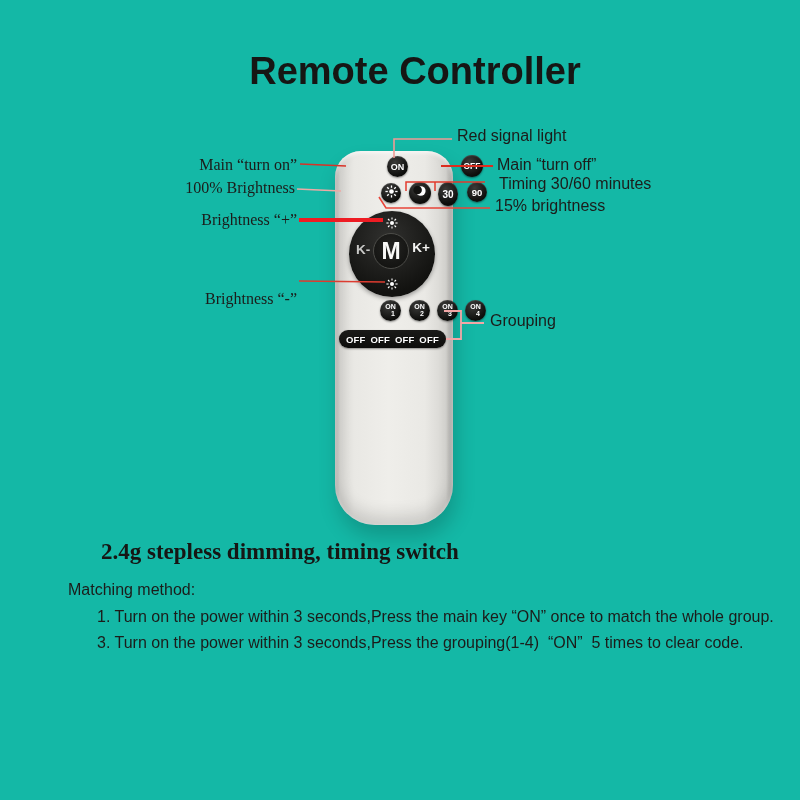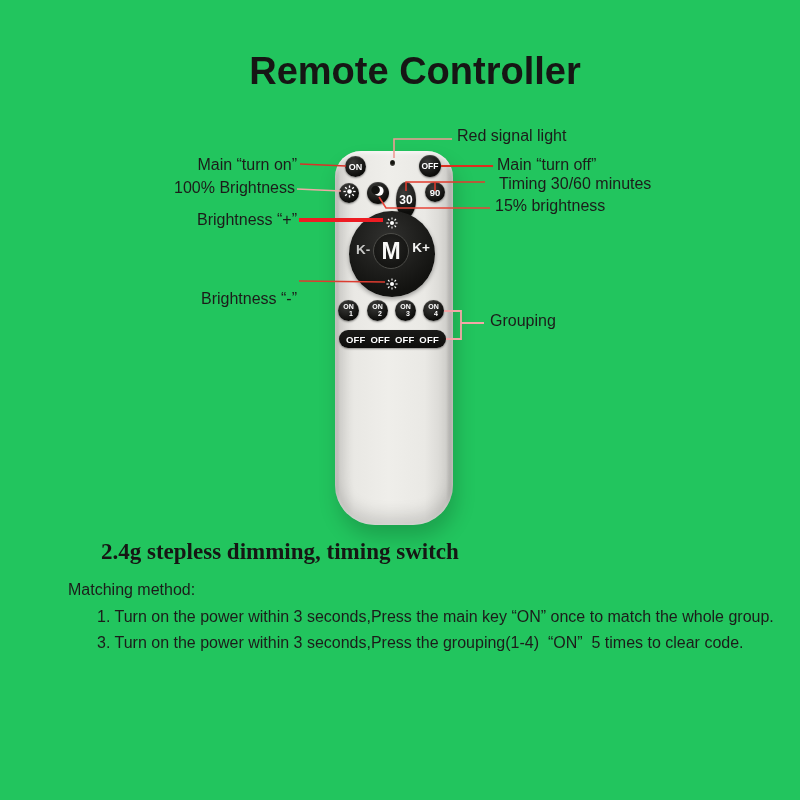--- a/index.html
+++ b/index.html
@@ -1,36 +1,36 @@
 <!DOCTYPE html>
 <html><head>
 <meta charset="utf-8">
 <style>
   html,body{margin:0;padding:0;background:#ffffff;}
-  .stage{position:relative;width:800px;height:800px;background:#22c55e;overflow:hidden;
+  .stage{position:relative;width:800px;height:800px;background:#14b8a6;overflow:hidden;
          font-family:"Liberation Sans",sans-serif;color:#1c1c1a;}
   .title{position:absolute;top:50px;left:0;width:800px;box-sizing:border-box;padding-left:30px;
          text-align:center;font-size:38px;font-weight:700;letter-spacing:0;color:#161614;}
   
   .remote{position:absolute;left:335px;top:151px;width:118px;height:374px;
           border-radius:26px 26px 40px 40px;
           background:linear-gradient(90deg,#aeada9 0%,#d6d5d1 4%,#e9e8e4 16%,#efeeea 45%,#eae9e5 76%,#d6d5d1 94%,#a7a6a2 100%);
           box-shadow:inset 0 2px 4px rgba(255,255,255,.75), inset 0 -10px 16px rgba(0,0,0,.14),
                      3px 12px 20px rgba(0,0,0,.18);}
   .signal-hole{position:absolute;left:55px;top:9px;width:5px;height:6px;border-radius:50%;
           background:radial-gradient(circle at 50% 40%,#14140f 30%,#6a6861);box-shadow:0 1px 1px rgba(255,255,255,.6);}
   .btn{position:absolute;border-radius:50%;
        background:radial-gradient(circle at 38% 30%,#3b3b39,#0d0d0b 70%);
        color:#fff;display:flex;align-items:center;justify-content:center;
-       font-weight:700;box-shadow:0 1px 2px rgba(0,0,0,.45), inset 0 1px 1px rgba(255,255,255,.14);}
+       font-weight:700;box-shadow:0 1px 2px rgba(0,0,0,.45), inset 0 1px 1px rgba(255,255,255,.14);margin-left:42px;}
   .btn-on  {left:10px;top:5px;width:21px;height:21px;font-size:9px;}
   .btn-off {left:84px;top:4px;width:22px;height:22px;font-size:8.5px;}
   .btn-sun {left:4px;top:32px;width:20px;height:20px;}
   .btn-moon{left:32px;top:31px;width:22px;height:22px;}
-  .btn-30  {left:61px;top:31px;width:20px;height:36px;font-size:12px;}
+  .btn-30  {left:61px;top:31px;width:20px;height:24px;font-size:10px;}
   .btn-60  {left:90px;top:31px;width:20px;height:20px;font-size:9.5px;}
   .pad{position:absolute;left:14px;top:60px;width:86px;height:86px;border-radius:50%;
        background:radial-gradient(circle at 45% 32%,#31312f,#121210 72%);
        box-shadow:0 2px 4px rgba(0,0,0,.35);}
   .pad .icon-top{position:absolute;left:37px;top:4px;width:12px;height:12px;}
   .pad .icon-bottom{position:absolute;left:37px;top:65px;width:12px;height:12px;}
   .ring{position:absolute;left:24px;top:22px;width:36px;height:36px;border-radius:50%;
         border:1.5px solid #4c4c48;box-sizing:border-box;
         background:radial-gradient(circle at 48% 38%,#242422,#141412 75%);
         display:flex;align-items:center;justify-content:center;}
@@ -42,21 +42,21 @@
   .gbtn .num{display:block;margin-left:5px;}
   .g1{left:3px;} .g2{left:32px;} .g3{left:60px;} .g4{left:88px;}
   .off-pill{position:absolute;left:4px;top:179px;width:107px;height:18px;border-radius:9px;
         background:linear-gradient(180deg,#1b1b19,#0d0d0b);display:flex;align-items:center;
         justify-content:space-between;box-sizing:border-box;padding:0 7px;
         box-shadow:0 1px 2px rgba(0,0,0,.4);}
   .off-pill span{color:#fff;font-size:9.5px;font-weight:700;letter-spacing:.2px;}
   
   .co{position:absolute;font-size:16px;white-space:nowrap;color:#1c1c1a;}
   .co-right{text-align:center;}
-  .co-left{text-align:right;}
+  .co-left{text-align:right;font-family:Liberation Serif, serif;}
   .lbl-turn-on {right:503px;top:156px;}
   .lbl-100     {right:505px;top:179px;}
   .lbl-bplus   {right:503px;top:211px;}
   .lbl-bminus  {right:503px;top:270px;margin-top:20px;}
   .lbl-signal  {left:457px;top:127px;}
   .lbl-turn-off{left:497px;top:156px;}
   .lbl-timing  {left:499px;top:175px;}
   .lbl-15      {left:495px;top:197px;}
   .lbl-group   {left:490px;top:312px;}
   .lines{position:absolute;left:0;top:0;pointer-events:none;}

